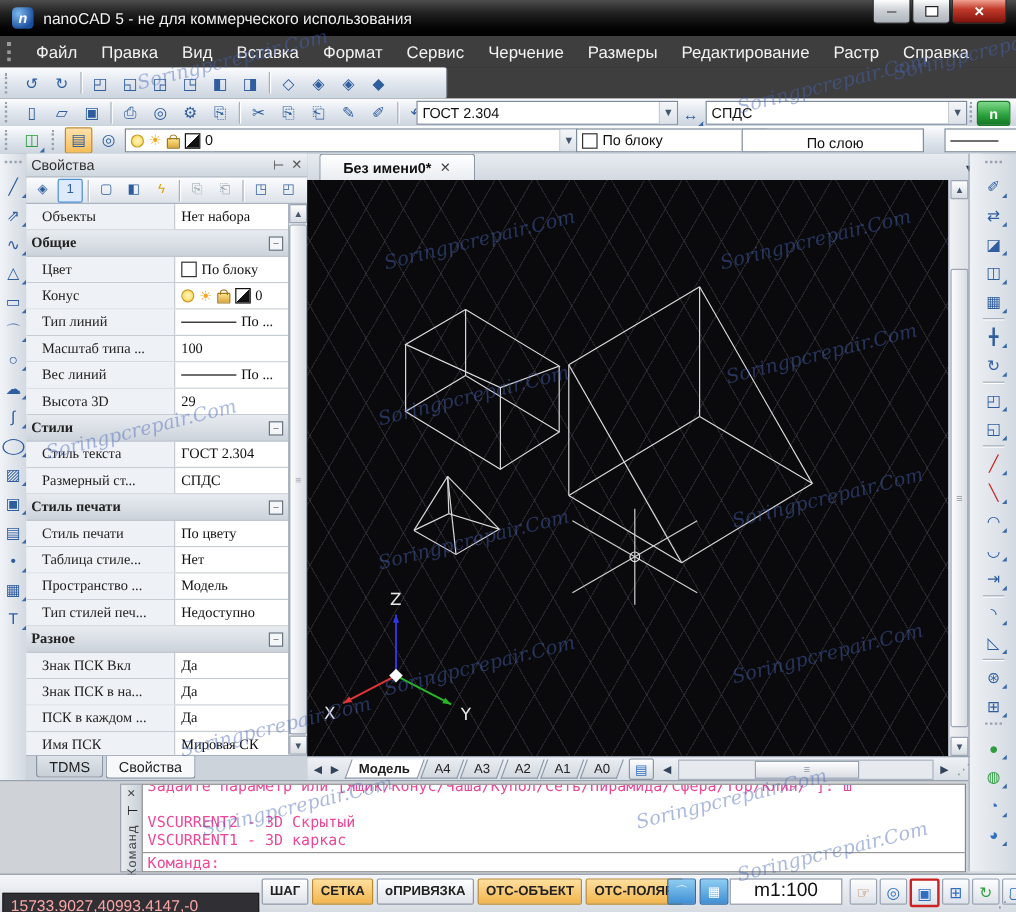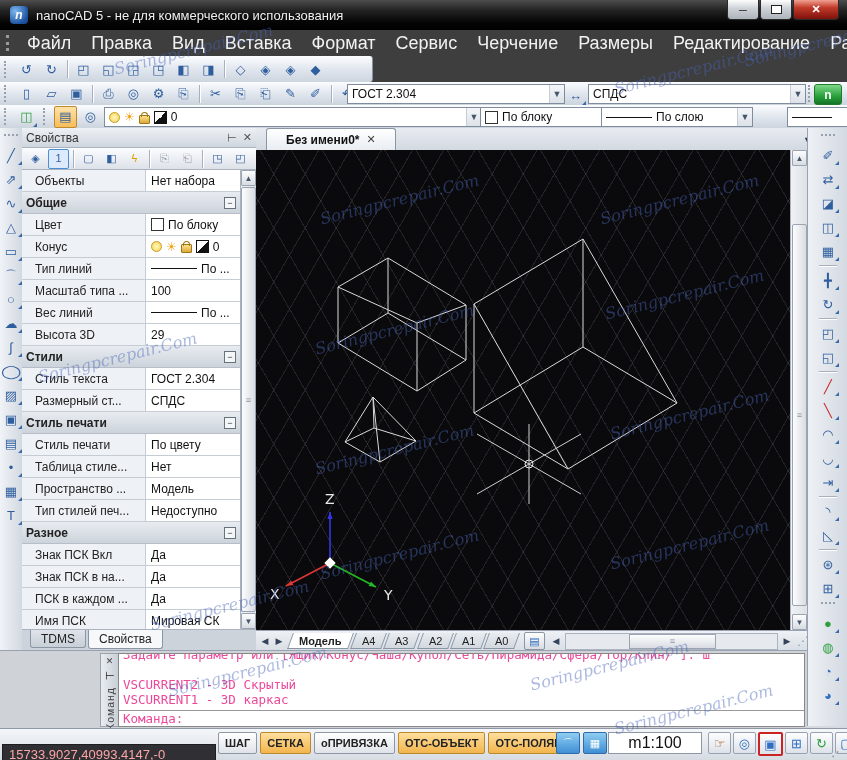--- a/index.html
+++ b/index.html
@@ -16,21 +16,21 @@
   .winbtns{position:absolute;right:8px;top:0;display:flex;gap:1px;}
   .wbtn{height:19px;width:30px;border:1px solid #2a2a2a;border-top:none;border-radius:0 0 4px 4px;
     background:linear-gradient(#fdfdfd,#cdd1d6 45%,#aeb4bb);display:flex;align-items:center;justify-content:center;
     color:#222;font-size:11px;font-weight:bold;}
   .wbtn.close{width:44px;background:linear-gradient(#f0a192,#c23a2a 40%,#7e120c);color:#fff;}
   .wbtn .maxsq{display:block;width:9px;height:7px;border:1px solid #222;background:#fff;}
   
   #menubar{position:absolute;left:0;top:30px;width:847px;height:26px;background:#3e3e3e;
     display:flex;align-items:center;border-bottom:1px solid #2c2c2c;}
   .mgrip{width:3px;height:16px;border-left:3px dotted #9a9a9a;margin:0 8px 0 6px;}
-  .mitem{color:#f2f2f2;font-size:18px;padding:0 10px;height:100%;display:flex;align-items:center;}
+  .mitem{color:#f2f2f2;font-size:14px;padding:0 10px;height:100%;display:flex;align-items:center;}
   
   .trow{position:absolute;left:0;width:847px;display:flex;align-items:center;
     background:linear-gradient(#fbfcfe,#e4e9f0 45%,#ccd4de);border-bottom:1px solid #98a2b0;}
   #tbrow1{top:56px;height:26px;background:#3e3e3e;border-bottom:1px solid #2c2c2c;}
   #tbrow1 .tbseg{height:100%;width:372px;display:flex;align-items:center;
     background:linear-gradient(#fbfcfe,#e4e9f0 45%,#ccd4de);border-right:1px solid #8a94a2;border-radius:0 3px 3px 0;}
   #tbrow2{top:82px;height:23px;}
   #tbrow3{top:105px;height:23px;}
   .grip{width:4px;height:17px;border-left:2px dotted #97a1ae;margin:0 4px 0 4px;}
   .vsep{width:1px;height:18px;background:#a7b0bc;box-shadow:1px 0 0 #fff;margin:0 3px;}
@@ -72,21 +72,21 @@
   
   #props-panel{position:absolute;left:22px;top:128px;width:234px;height:522px;
     background:#d7dce2;border-right:1px solid #8a94a2;display:flex;flex-direction:column;}
   .pp-title{height:19px;background:linear-gradient(#eef1f5,#cfd6de);border-bottom:1px solid #aab3bf;
     display:flex;align-items:center;padding:0 4px;color:#333;font-size:12px;}
   .pp-title .sp{margin-left:auto;display:flex;gap:6px;color:#555;font-size:11px;align-items:center;}
   .pp-pin{display:inline-block;transform:rotate(90deg);font-size:11px;}
   #props-tools{height:21px;display:flex;align-items:center;background:linear-gradient(#fbfcfe,#dde2e9);
     border-bottom:1px solid #aab3bf;padding-left:2px;}
   #props-tools .tbtn{min-width:19px;height:18px;font-size:11px;}
-  #props-wrap{position:relative;flex:1;overflow:hidden;background:#e3e7ec;}
+  #props-wrap{position:relative;flex:1;overflow:hidden;background:#e3e7ec;font-family:Liberation Serif, serif;}
   #props-grid{position:absolute;left:0;top:0;right:15px;}
   .prow{display:flex;height:21px;border-bottom:1px solid #c6ccd4;background:#fff;}
   .plabel{width:110px;background:#eef1f5;border-right:1px solid #c6ccd4;padding-left:13px;
     display:flex;align-items:center;color:#222;white-space:nowrap;overflow:hidden;}
   .pvalue{flex:1;display:flex;align-items:center;gap:4px;padding-left:5px;color:#111;white-space:nowrap;overflow:hidden;}
   .psection{display:flex;height:21px;border-bottom:1px solid #b8bec8;
     background:linear-gradient(#e8ecf1,#ccd3da);font-weight:bold;align-items:center;padding-left:4px;position:relative;}
   .minusbox{position:absolute;right:5px;top:5px;width:10px;height:10px;border:1px solid #67727f;background:#f4f6f8;
     display:flex;align-items:center;justify-content:center;font-size:9px;line-height:1;color:#333;font-weight:normal;}
   .pp-scroll{position:absolute;right:0;top:0;bottom:0;width:15px;background:linear-gradient(90deg,#f0f2f5,#dcdfe4);
@@ -330,21 +330,21 @@
       <span class="mi mi-lock"></span>
       <span class="mi mi-bw"></span>
       <span>0</span>
       <span class="arr">▼</span>
     </div>
     <div class="combo" style="left:480px;width:153px;">
       <span class="sw-white"></span>
       <span>По блоку</span>
       <span class="arr">▼</span>
     </div>
-    <div class="combo" style="left:601px;width:146px;">
+    <div class="combo" style="left:618px;width:146px;flex-direction:column;">
       <span class="linesample"></span>
       <span>По слою</span>
       <span class="arr">▼</span>
     </div>
     <div class="combo" style="left:787px;width:60px;">
       <span class="linesample" style="width:40px;"></span>
     </div>
   </div>
 
   <div id="left-strip">

